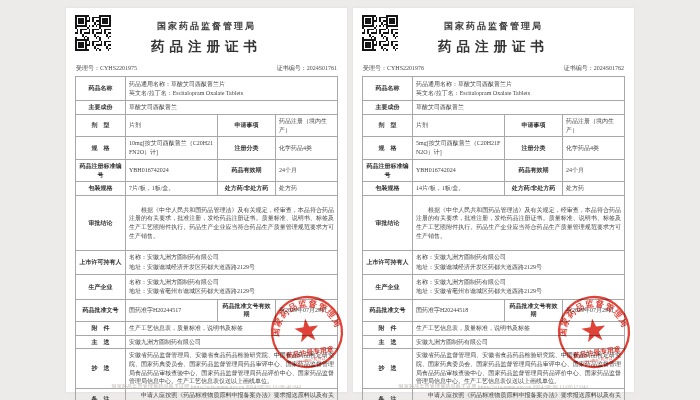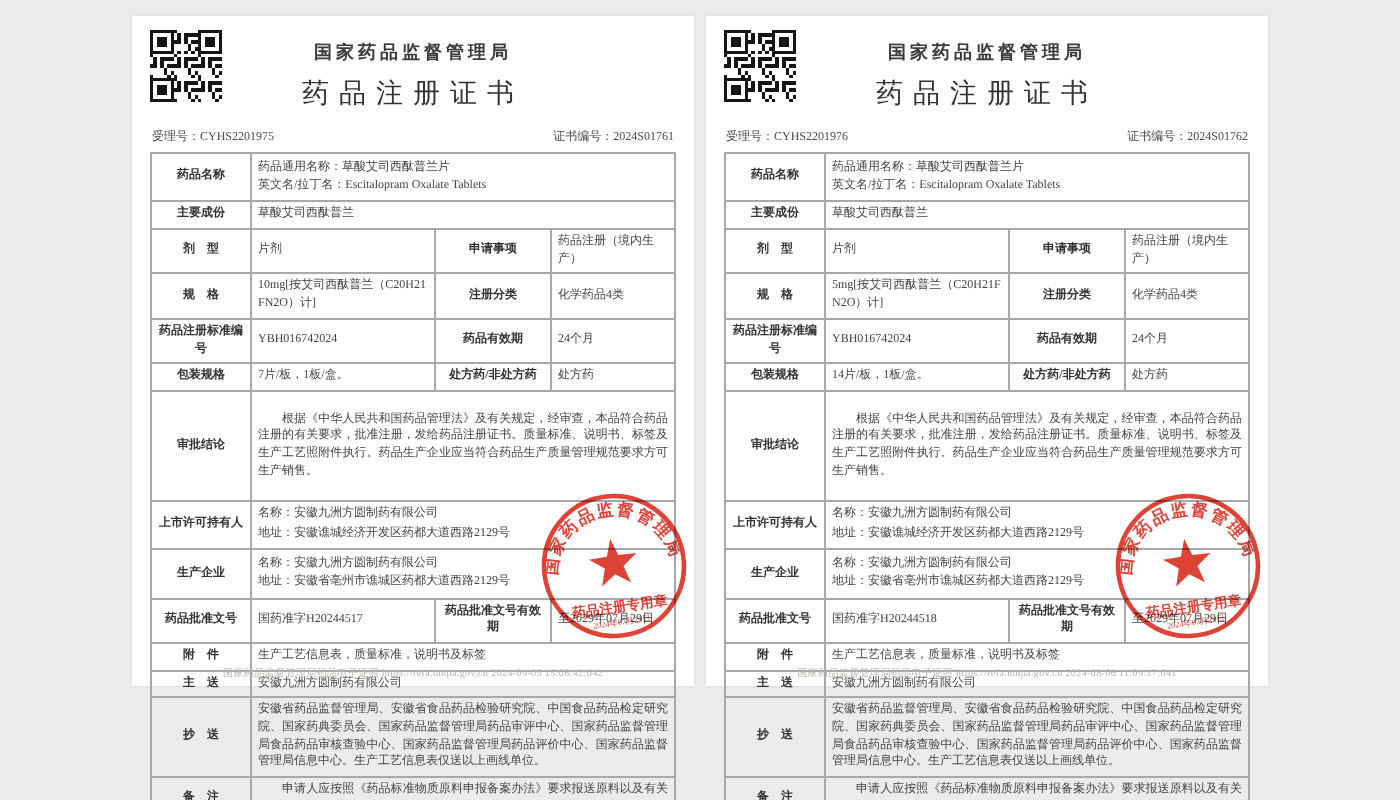--- a/index.html
+++ b/index.html
@@ -6,27 +6,27 @@
   body{
     width:700px;height:400px;overflow:hidden;
     background:#ecebe9;
     font-family:"Liberation Serif","DejaVu Serif",serif;
     color:#3a3a3a;
   }
   .pages{
     display:flex;justify-content:center;gap:6px;padding-top:8px;
   }
   .cert{
-    position:relative;width:281px;height:335px;background:#ffffff;
+    position:relative;width:281px;height:384px;background:#ffffff;
     box-sizing:border-box;padding:6px 9px 4px 9px;
     box-shadow:0 0 2px rgba(0,0,0,0.08);
   }
   .qr{position:absolute;top:7px;left:9px;width:36px;height:36px;}
   .org{margin-top:6px;text-align:center;font-size:9px;font-weight:bold;letter-spacing:2px;color:#3c3c3c;}
-  .title{margin-top:5px;text-align:center;font-size:13.5px;font-weight:normal;letter-spacing:5px;color:#333;}
+  .title{margin-top:5px;text-align:center;font-size:13.5px;font-weight:bold;letter-spacing:5px;color:#333;}
   .nums{display:flex;justify-content:space-between;margin:8px 1px 3px 1px;font-size:6px;color:#4a4a4a;}
   table.cert-table{width:100%;border-collapse:collapse;table-layout:fixed;}
   table.cert-table td{
     border:1px solid #a8a8a8;font-size:6px;line-height:1.45;
     padding:2px 3px;vertical-align:middle;word-break:break-all;
   }
   td.lbl{font-weight:bold;text-align:center;color:#333;padding:2px 1px;word-break:keep-all;}
   td.val{color:#444;}
   .just{text-align:justify;}
   .indent{text-indent:2em;}

